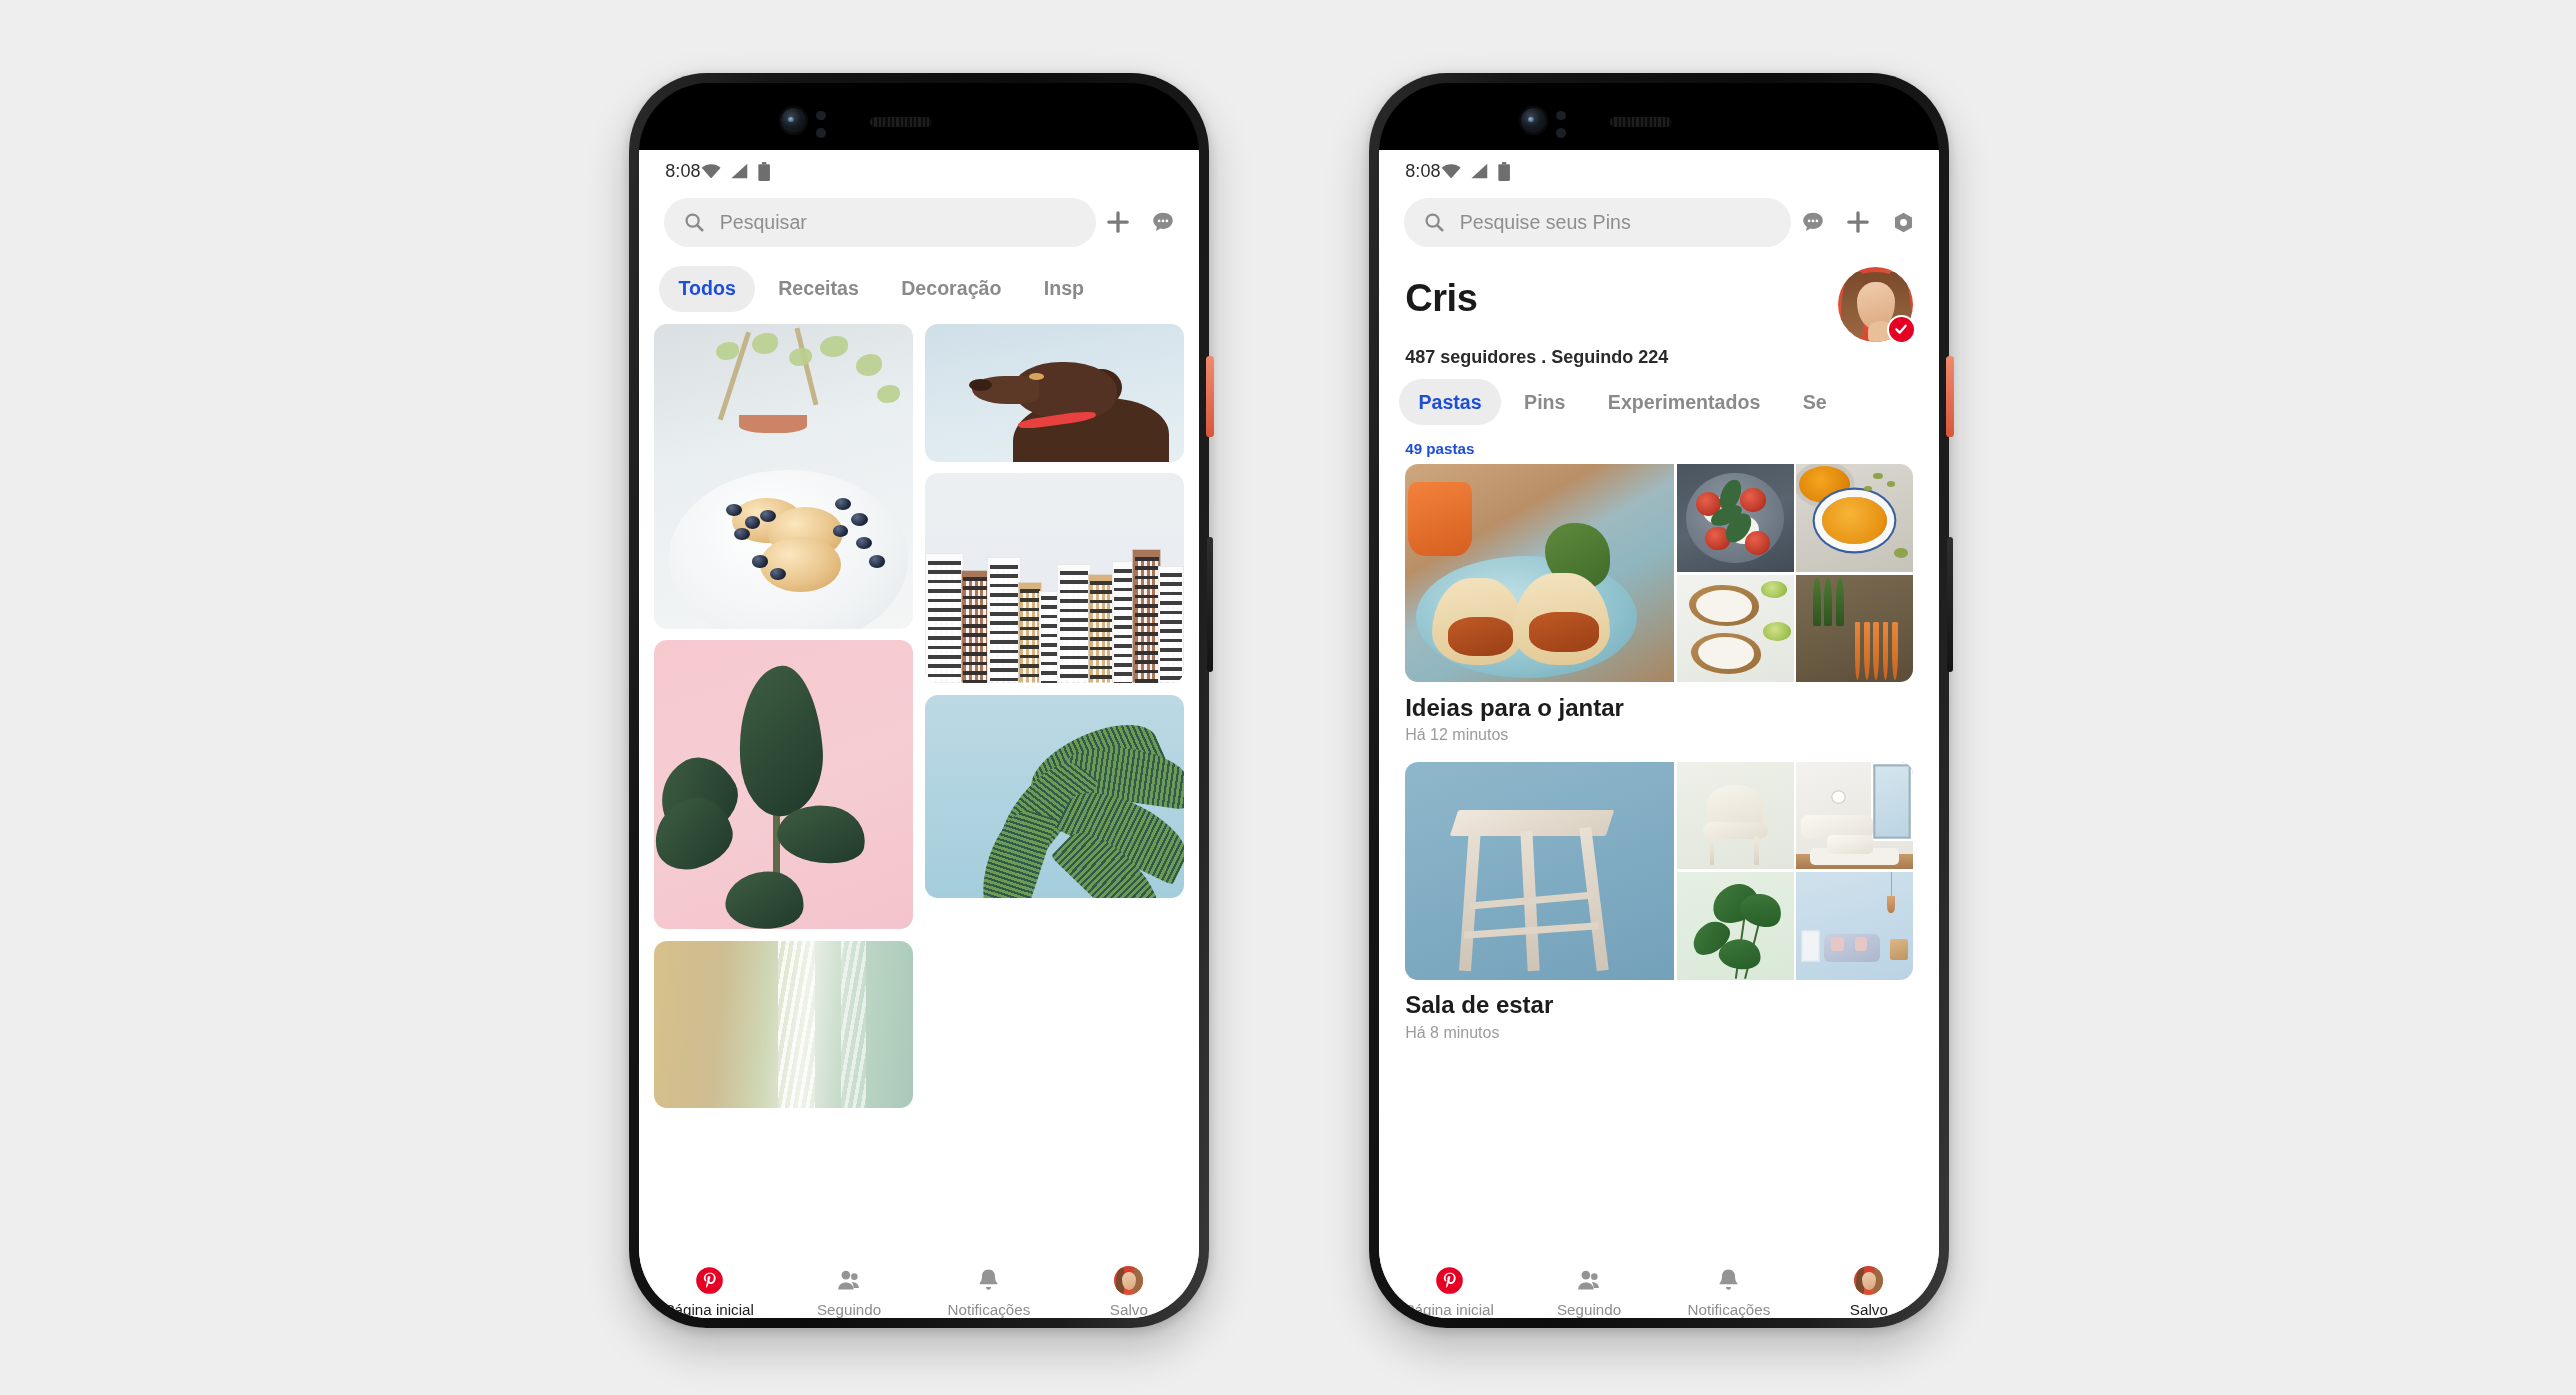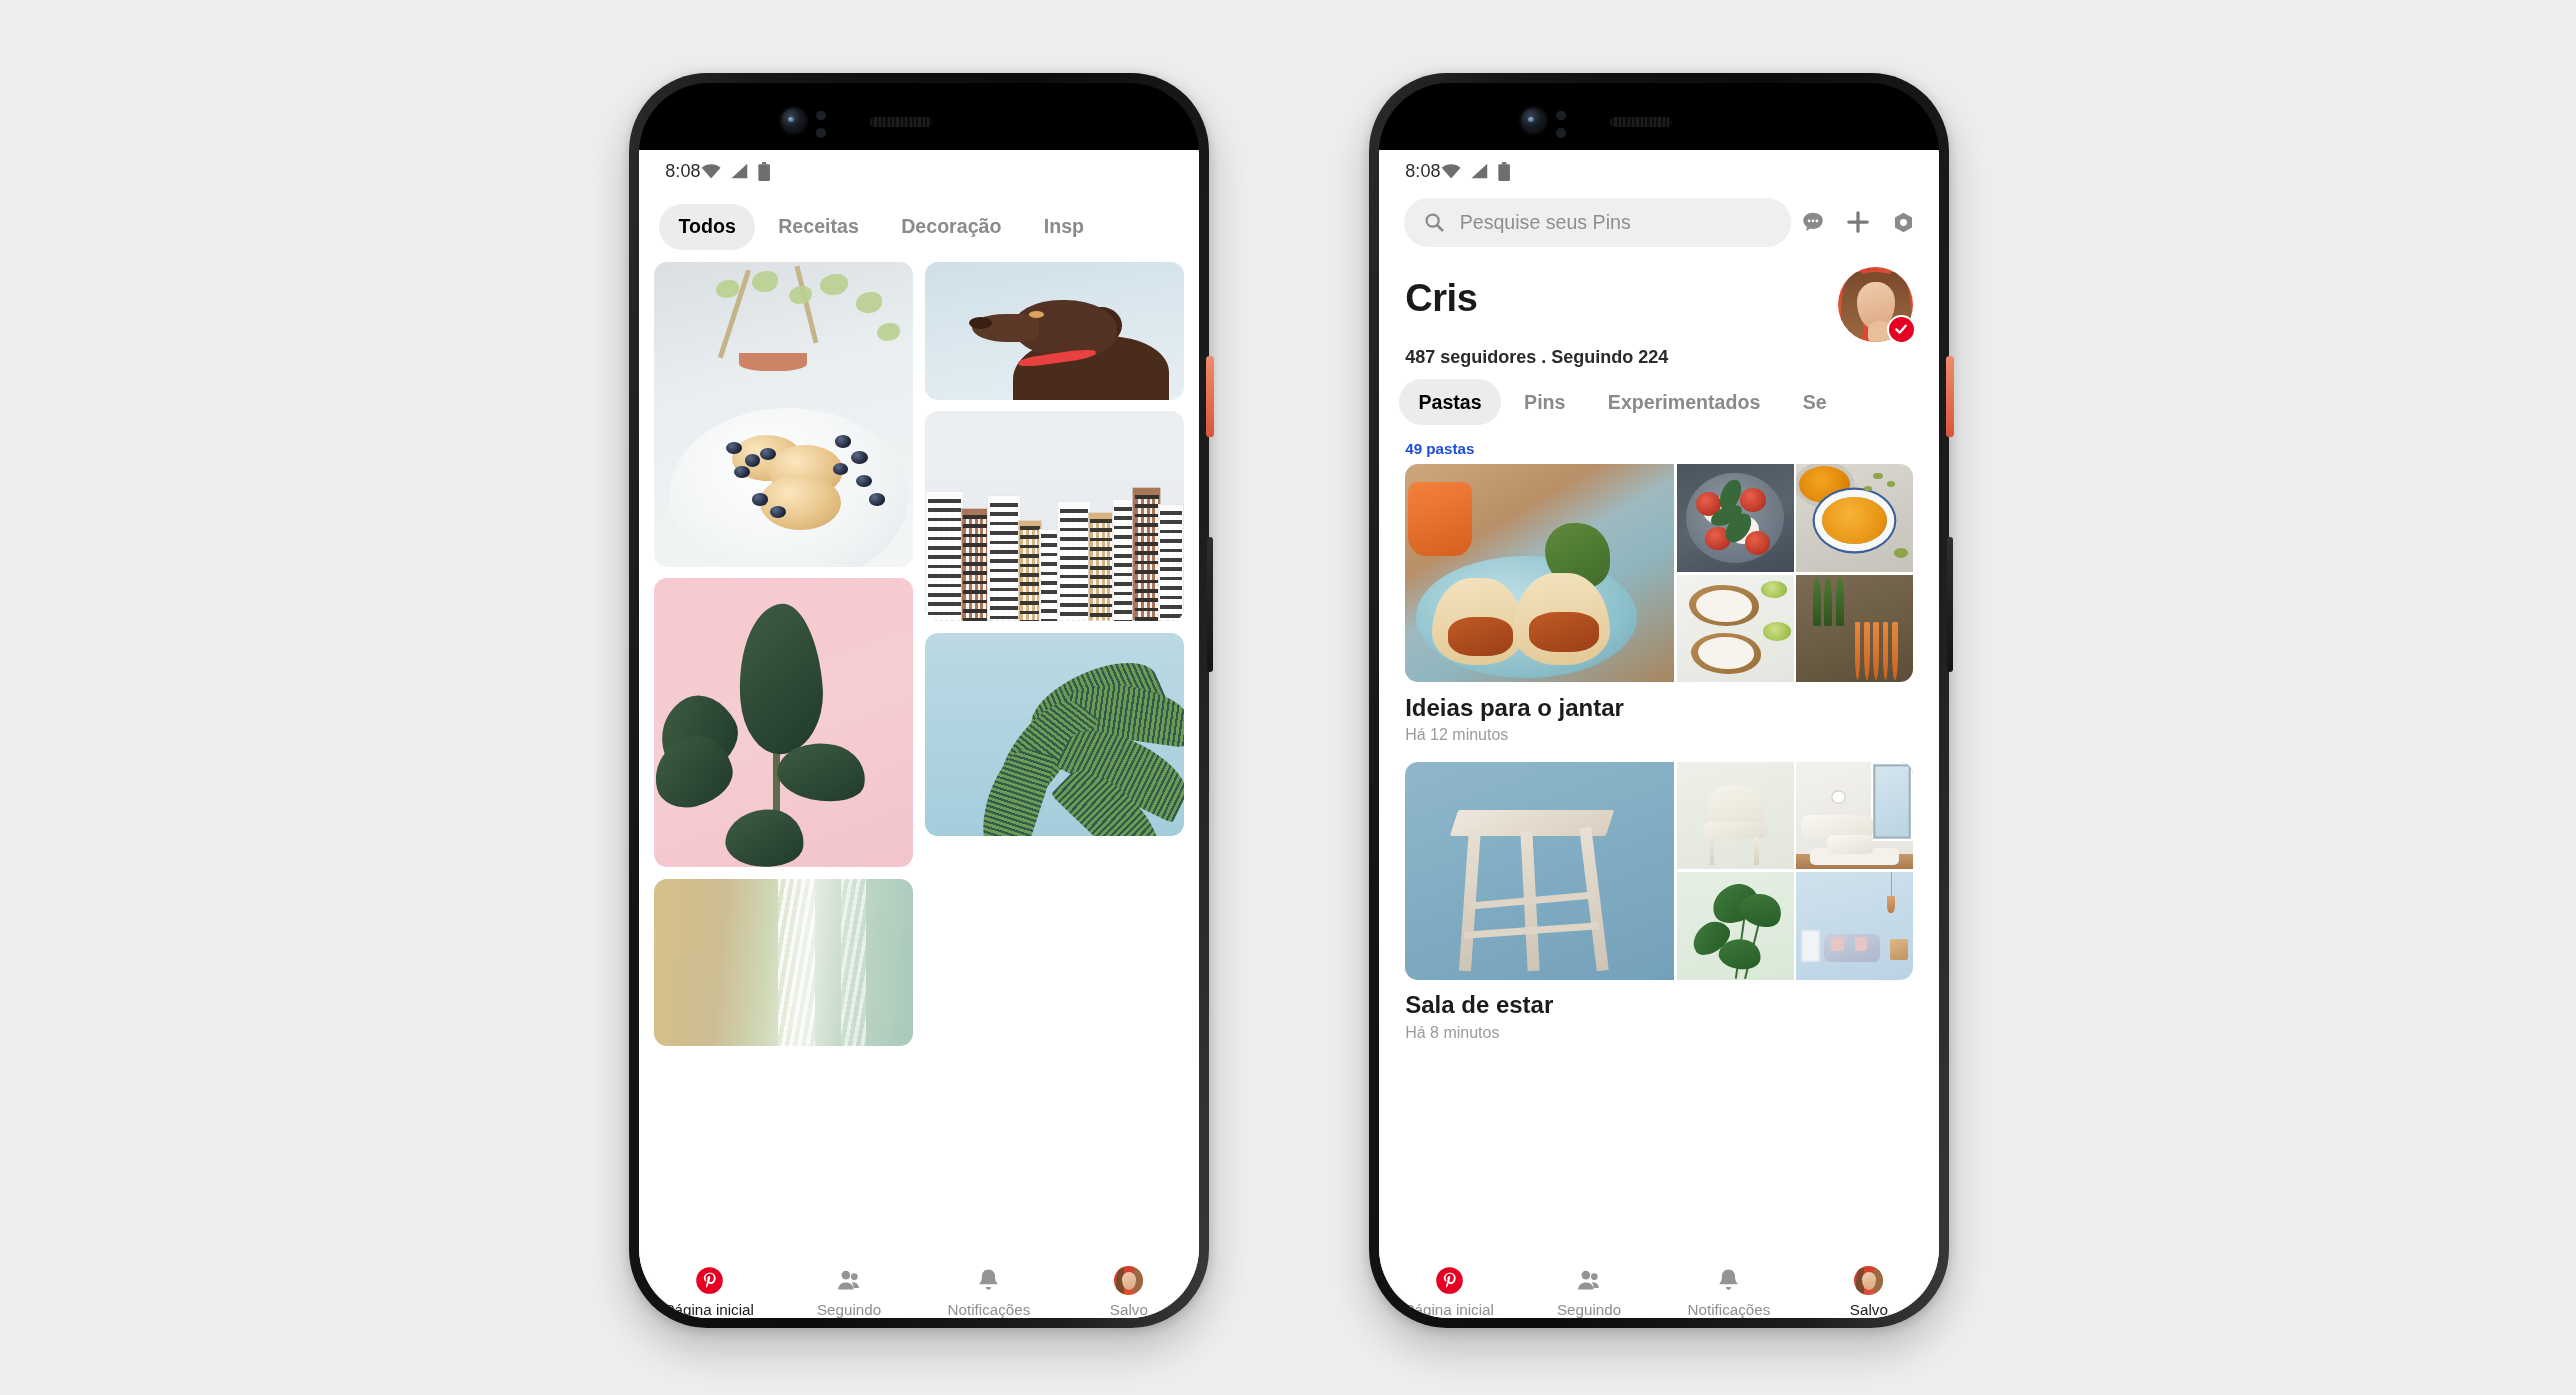--- a/index.html
+++ b/index.html
@@ -106,21 +106,21 @@
   .tabs {
     flex: 0 0 auto;
     display: flex; align-items: center; gap: 4.4px;
     padding: 11.6px 0 11.6px 20.3px;
     overflow: hidden; white-space: nowrap;
   }
   .tab {
     font-size: 19.6px; color: #8a8a8a; font-weight: 700;
     padding: 11.6px 19px; border-radius: 23px; flex: 0 0 auto;
   }
-  .tab.active { color: #000000; background: #ececec; }
+  .tab.active { color: #1d4ed8; background: #ececec; }
 
   
   .feed {
     flex: 1 1 auto; position: relative; overflow: hidden;
     padding: 0 14.5px;
     display: flex; gap: 11.6px;
   }
   .feed-col { flex: 1 1 0; display: flex; flex-direction: column; gap: 11.6px; }
   .pin { width: 100%; border-radius: 13px; overflow: hidden; position: relative; flex: 0 0 auto; }
 
@@ -379,20 +379,45 @@
             <svg class="ic-signal" viewBox="0 0 25 22">
               <path d="M24 1 L24 21 L2 21 Z" fill="#6e6e6e"></path>
             </svg>
             <svg class="ic-batt" viewBox="0 0 17 26">
               <rect x="5.5" y="0" width="6" height="3" fill="#6e6e6e"></rect>
               <rect x="0.5" y="3" width="16" height="23" rx="1.5" fill="#6e6e6e"></rect>
             </svg>
           </div>
         </div>
 
+        <div class="searchrow">
+          <div class="searchbox">
+            <svg class="mag" width="22" height="22" viewBox="0 0 24 24">
+              <circle cx="10.5" cy="10.5" r="6.6" fill="none" stroke="#8a8a8a" stroke-width="2.4"></circle>
+              <line x1="15.4" y1="15.4" x2="21" y2="21" stroke="#8a8a8a" stroke-width="2.8" stroke-linecap="round"></line>
+            </svg>
+            <span class="search-ph">Pesquisar</span>
+          </div>
+          <div class="hdr-icons">
+            <div class="hdr-btn">
+              <svg width="26" height="26" viewBox="0 0 24 24">
+                <line x1="12" y1="3.5" x2="12" y2="20.5" stroke="#7a7a7a" stroke-width="3" stroke-linecap="round"></line>
+                <line x1="3.5" y1="12" x2="20.5" y2="12" stroke="#7a7a7a" stroke-width="3" stroke-linecap="round"></line>
+              </svg>
+            </div>
+            <div class="hdr-btn">
+              <svg width="26" height="26" viewBox="0 0 24 24">
+                <path d="M12 3.5c-5 0-9 3.2-9 7.2 0 2.3 1.3 4.3 3.3 5.6l-.7 3.9 3.9-2.1c.8.2 1.6.3 2.5.3 5 0 9-3.2 9-7.7S17 3.5 12 3.5z" fill="#8a8a8a"></path>
+                <circle cx="8.4" cy="11" r="1.25" fill="#fff"></circle>
+                <circle cx="12" cy="11" r="1.25" fill="#fff"></circle>
+                <circle cx="15.6" cy="11" r="1.25" fill="#fff"></circle>
+              </svg>
+            </div>
+          </div>
+        </div>
 
         <div class="tabs">
           <div class="tab active">Todos</div>
           <div class="tab">Receitas</div>
           <div class="tab">Decoração</div>
           <div class="tab">Insp</div>
         </div>
 
         <div class="feed">
           <div class="feed-col">

